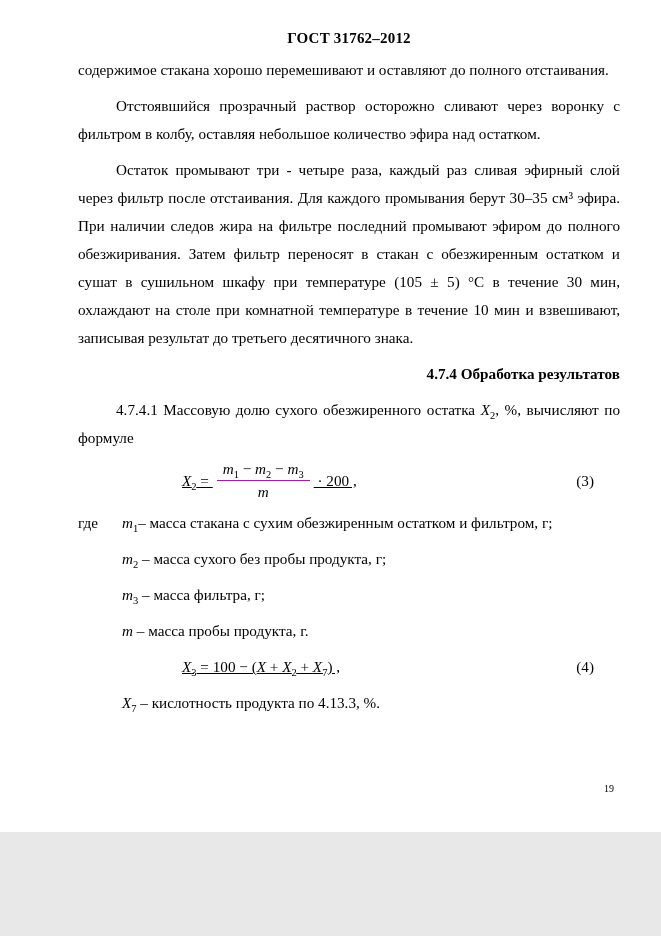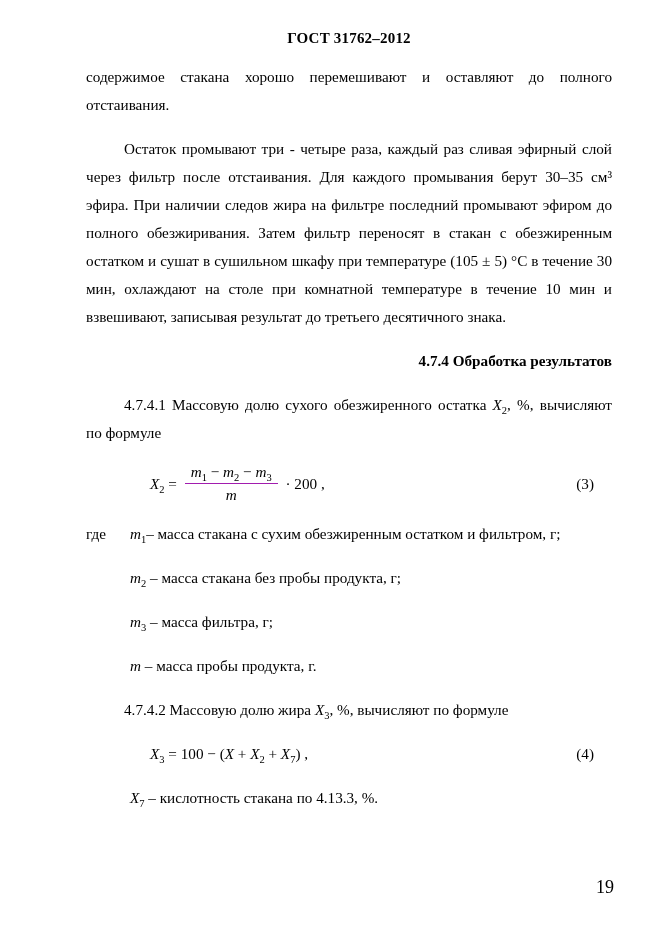--- a/index.html
+++ b/index.html
@@ -1,47 +1,47 @@
 <!DOCTYPE html>
 <html lang="ru"><head>
 <meta charset="utf-8">
 <style>
   html, body { margin: 0; padding: 0; background: #e8e8e8; }
   .page {
     position: relative;
     width: 661px;
-    height: 936px;
+    height: 832px;
     margin: 0 auto;
     background: #ffffff;
     color: #000000;
     font-family: "Liberation Serif", serif;
     font-size: 15.2px;
     overflow: hidden;
   }
   .content { padding: 30px 33px 0 70px; }
   .doc-header {
     text-align: center;
     font-weight: bold;
     font-size: 15px;
     margin-bottom: 9px;
     letter-spacing: 0.2px;
   }
-  p { margin: 16px; text-align: justify; line-height: 28px; }
+  p { margin: 8px; text-align: justify; line-height: 28px; }
   p.indent { text-indent: 38px; }
   p.heading { font-weight: bold; text-align: right; }
   i.var { font-style: italic; }
   sub { font-size: 10.5px; line-height: 0; }
 
   .formula-row {
     display: flex;
     align-items: center;
     margin: 3px 0;
     line-height: 28px;
   }
-  .formula { margin-left: 80px; white-space: nowrap; }
+  .formula { margin-left: 112px; white-space: nowrap; text-decoration: underline; }
   .formula i { font-style: italic; }
   .eq-number { margin-left: auto; padding-right: 34px; }
 
   .frac {
     display: inline-block;
     vertical-align: -40%;
     text-align: center;
     margin: 0 4px;
   }
   .frac .num {
@@ -53,65 +53,65 @@
   .frac .den { display: block; line-height: 1.25; padding-top: 1px; }
 
   .where-first { text-align: left; }
   .where-label { display: inline-block; width: 44px; }
   .where-item { text-align: left; padding-left: 44px; }
 
   .page-number {
     position: absolute;
     right: 47px;
     bottom: 38px;
-    font-size: 18px;
+    font-size: 10px;
   }
 </style>
 </head>
 <body>
 
 <div class="page">
   <div class="content">
 
     <div class="doc-header">ГОСТ 31762–2012</div>
 
     <p>содержимое стакана хорошо перемешивают и оставляют до полного отстаивания.</p>
 
+    <p class="indent">Отстоявшийся прозрачный раствор осторожно сливают через воронку с фильтром в колбу, оставляя небольшое количество эфира над остатком.</p>
 
     <p class="indent">Остаток промывают три - четыре раза, каждый раз сливая эфирный слой через фильтр после отстаивания. Для каждого промывания берут 30–35 см³ эфира. При наличии следов жира на фильтре последний промывают эфиром до полного обезжиривания. Затем фильтр переносят в стакан с обезжиренным остатком и сушат в сушильном шкафу при температуре (105 ± 5) °С в течение 30 мин, охлаждают на столе при комнатной температуре в течение 10 мин и взвешивают, записывая результат до третьего десятичного знака.</p>
 
     <p class="heading indent">4.7.4 Обработка результатов</p>
 
     <p class="indent"><span>4.7.4.1  Массовую долю сухого обезжиренного остатка </span><i class="var">X</i><sub>2</sub><span>, %, вычисляют по формуле</span></p>
 
     <div class="formula-row">
       <span class="formula">
         <i class="var">X</i><sub>2</sub><span> = </span><span class="frac"><span class="num"><i>m</i><sub>1</sub><span> − </span><i>m</i><sub>2</sub><span> − </span><i>m</i><sub>3</sub></span><span class="den"><i>m</i></span></span><span> · 200 ,</span>
       </span>
       <span class="eq-number">(3)</span>
     </div>
 
     <div>
       <p class="where-first"><span class="where-label">где</span><i class="var">m</i><sub>1</sub><span>– масса стакана с сухим обезжиренным остатком и фильтром, г;</span></p>
-      <p class="where-item"><i class="var">m</i><sub>2</sub><span> – масса стакана без пробы продукта, г;</span></p>
+      <p class="where-item"><i class="var">m</i><sub>2</sub><span> – масса сухого без пробы продукта, г;</span></p>
       <p class="where-item"><i class="var">m</i><sub>3</sub><span> – масса фильтра, г;</span></p>
       <p class="where-item"><i class="var">m</i><sub></sub><span> – масса пробы продукта, г.</span></p>
     </div>
 
-    <p class="indent"><span>4.7.4.2  Массовую долю жира </span><i class="var">X</i><sub>3</sub><span>, %, вычисляют по формуле</span></p>
 
     <div class="formula-row">
       <span class="formula">
         <i class="var">X</i><sub>3</sub><span> = 100 − (</span><i>X</i><sub></sub><span> + </span><i>X</i><sub>2</sub><span> + </span><i>X</i><sub>7</sub><span>) ,</span>
       </span>
       <span class="eq-number">(4)</span>
     </div>
 
     <div>
-      <p class="where-item"><i class="var">X</i><sub>7</sub><span> – кислотность стакана по 4.13.3, %.</span></p>
+      <p class="where-item"><i class="var">X</i><sub>7</sub><span> – кислотность продукта по 4.13.3, %.</span></p>
     </div>
 
 
 
   </div>
 
   <div class="page-number">19</div>
 </div>
 
 </body></html>

